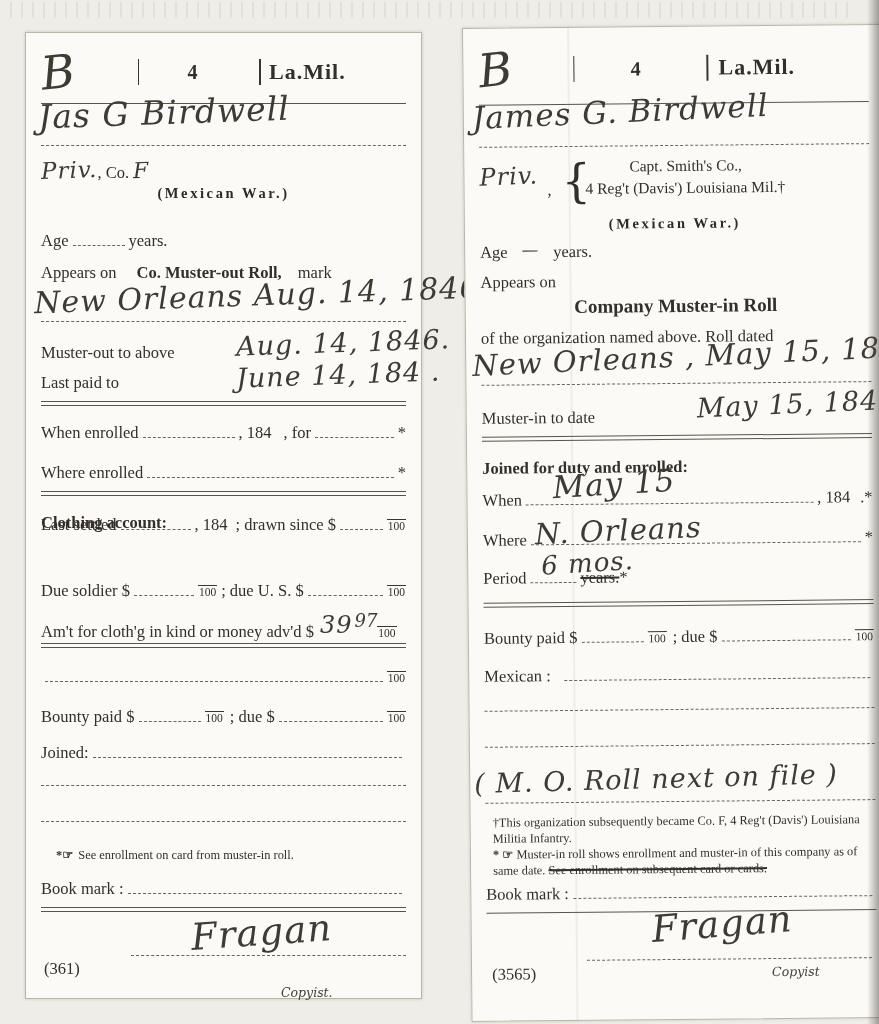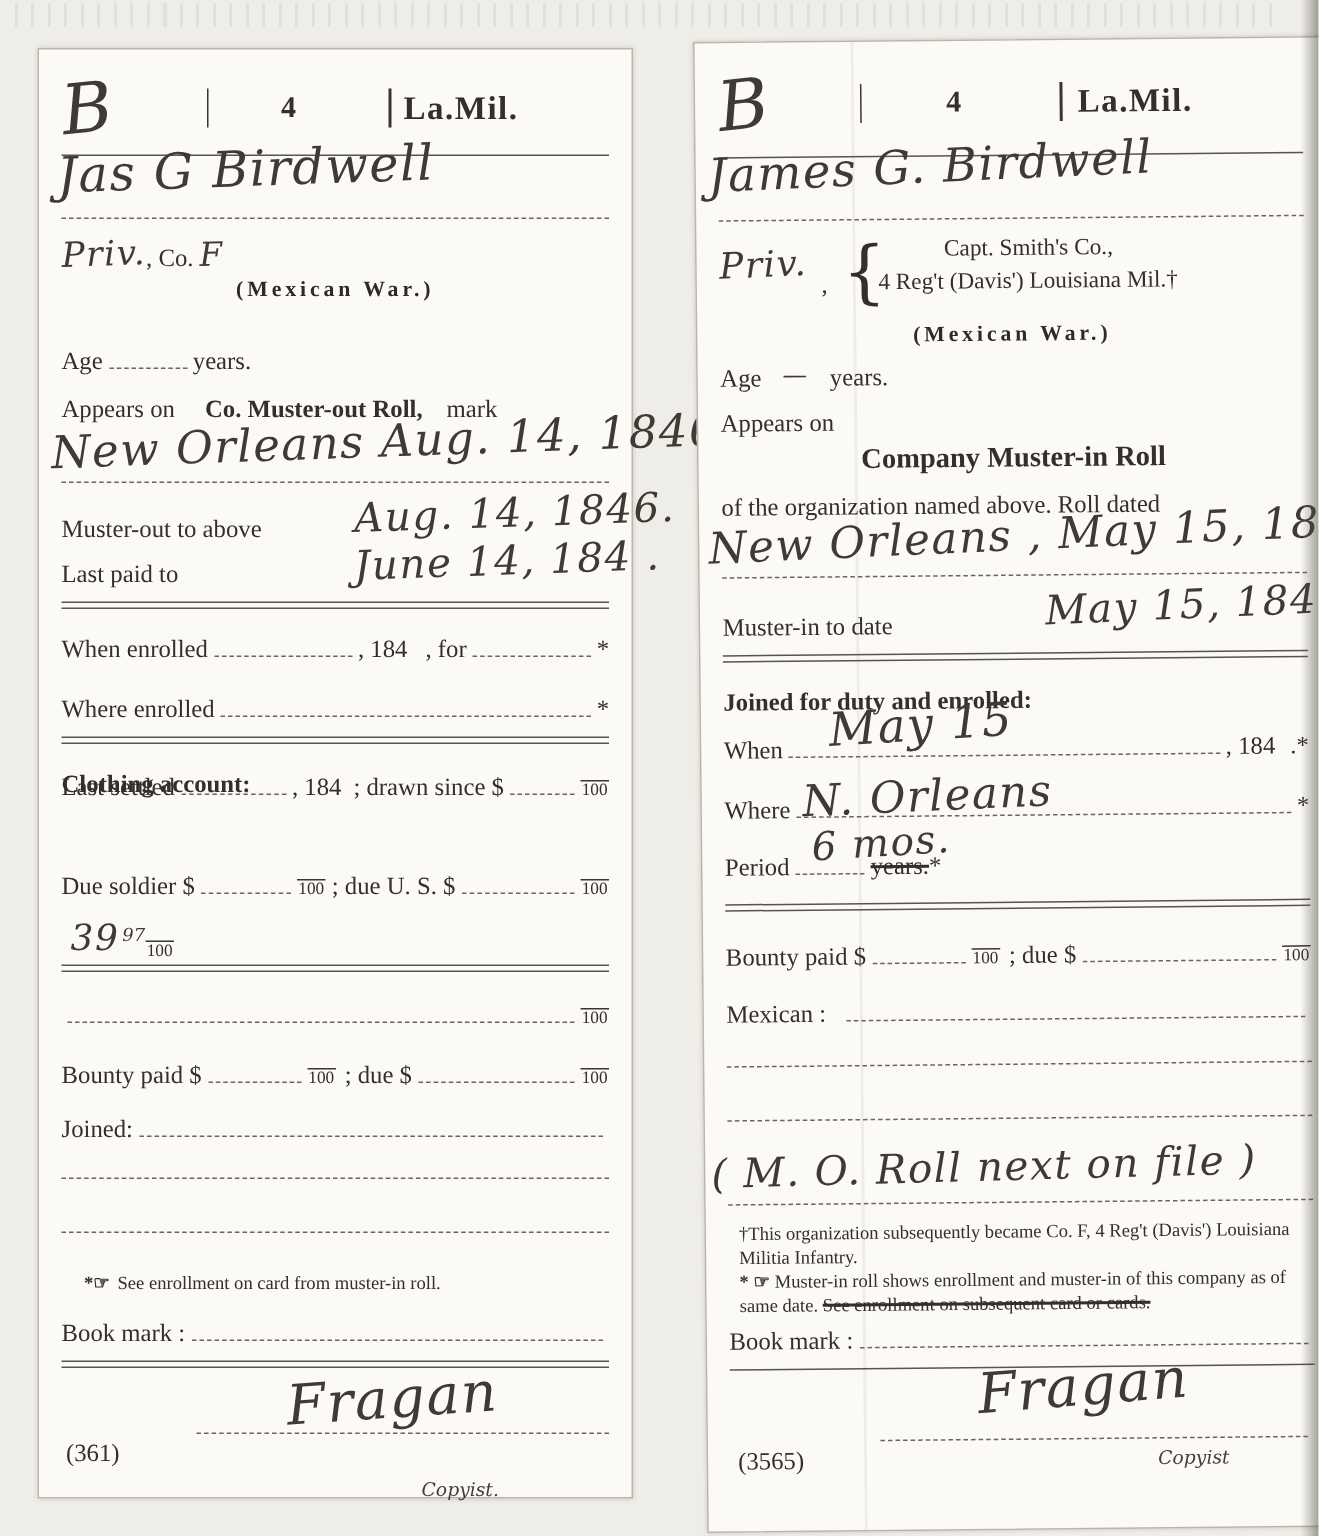--- a/index.html
+++ b/index.html
@@ -48,21 +48,21 @@
   .hw-line{font-size:27px;transform:rotate(-2deg);white-space:nowrap;}
   .hw-sig{font-size:37px;transform:rotate(-4deg);white-space:nowrap;}
   .hw-abs{position:absolute;}
   .hdr{display:flex;align-items:center;}
   .hdr-letter{font-family:"DejaVu Serif", serif;font-style:italic;font-size:46px;line-height:1;transform:rotate(-6deg);}
   .vbar{width:1.6px;height:26px;background:#3a362f;align-self:center;}
   .hdr-num{font-weight:700;font-size:20px;}
   .hdr-org{font-weight:700;font-size:22px;letter-spacing:1px;}
   .brace{font-size:46px;font-weight:400;line-height:1;font-family:"DejaVu Serif", serif;}
   .copyist{font-family:"DejaVu Serif", serif;font-style:italic;font-size:12.5px;color:#44403a;}
-  sup.hw{font-size:12px;letter-spacing:0;}
+  sup.hw{font-size:18px;letter-spacing:0;}
 </style>
 </head>
 <body>
 
 <div class="scan-noise"></div>
 
 <div class="card card-left">
 
   <div class="abs hdr" style="top:16px">
     <span class="hw hdr-letter">B</span>
@@ -138,20 +138,21 @@
   </div>
   <div class="abs row printed" style="top:548px">
     <span>Due soldier $</span>
     <span class="lead leadfix" style="width:60px"></span>
     <span class="cents">100</span>
     <span style="margin-left:4px">;  due U. S. $</span>
     <span class="lead"></span>
     <span class="cents">100</span>
   </div>
   <div class="abs row printed" style="top:582px">
+    <span>Am't for cloth'g in kind or money adv'd $</span>
     <span class="hw" style="font-size:24px;margin:0 2px 0 6px;position:relative;top:-4px">39</span>
     <sup class="hw" style="position:relative;top:-10px">97</sup>
     <span class="cents">100</span>
   </div>
   <div class="abs dbl" style="top:610px"></div>
 
   <div class="abs row printed" style="top:634px">
     <span class="lead"></span>
     <span class="cents">100</span>
   </div>

